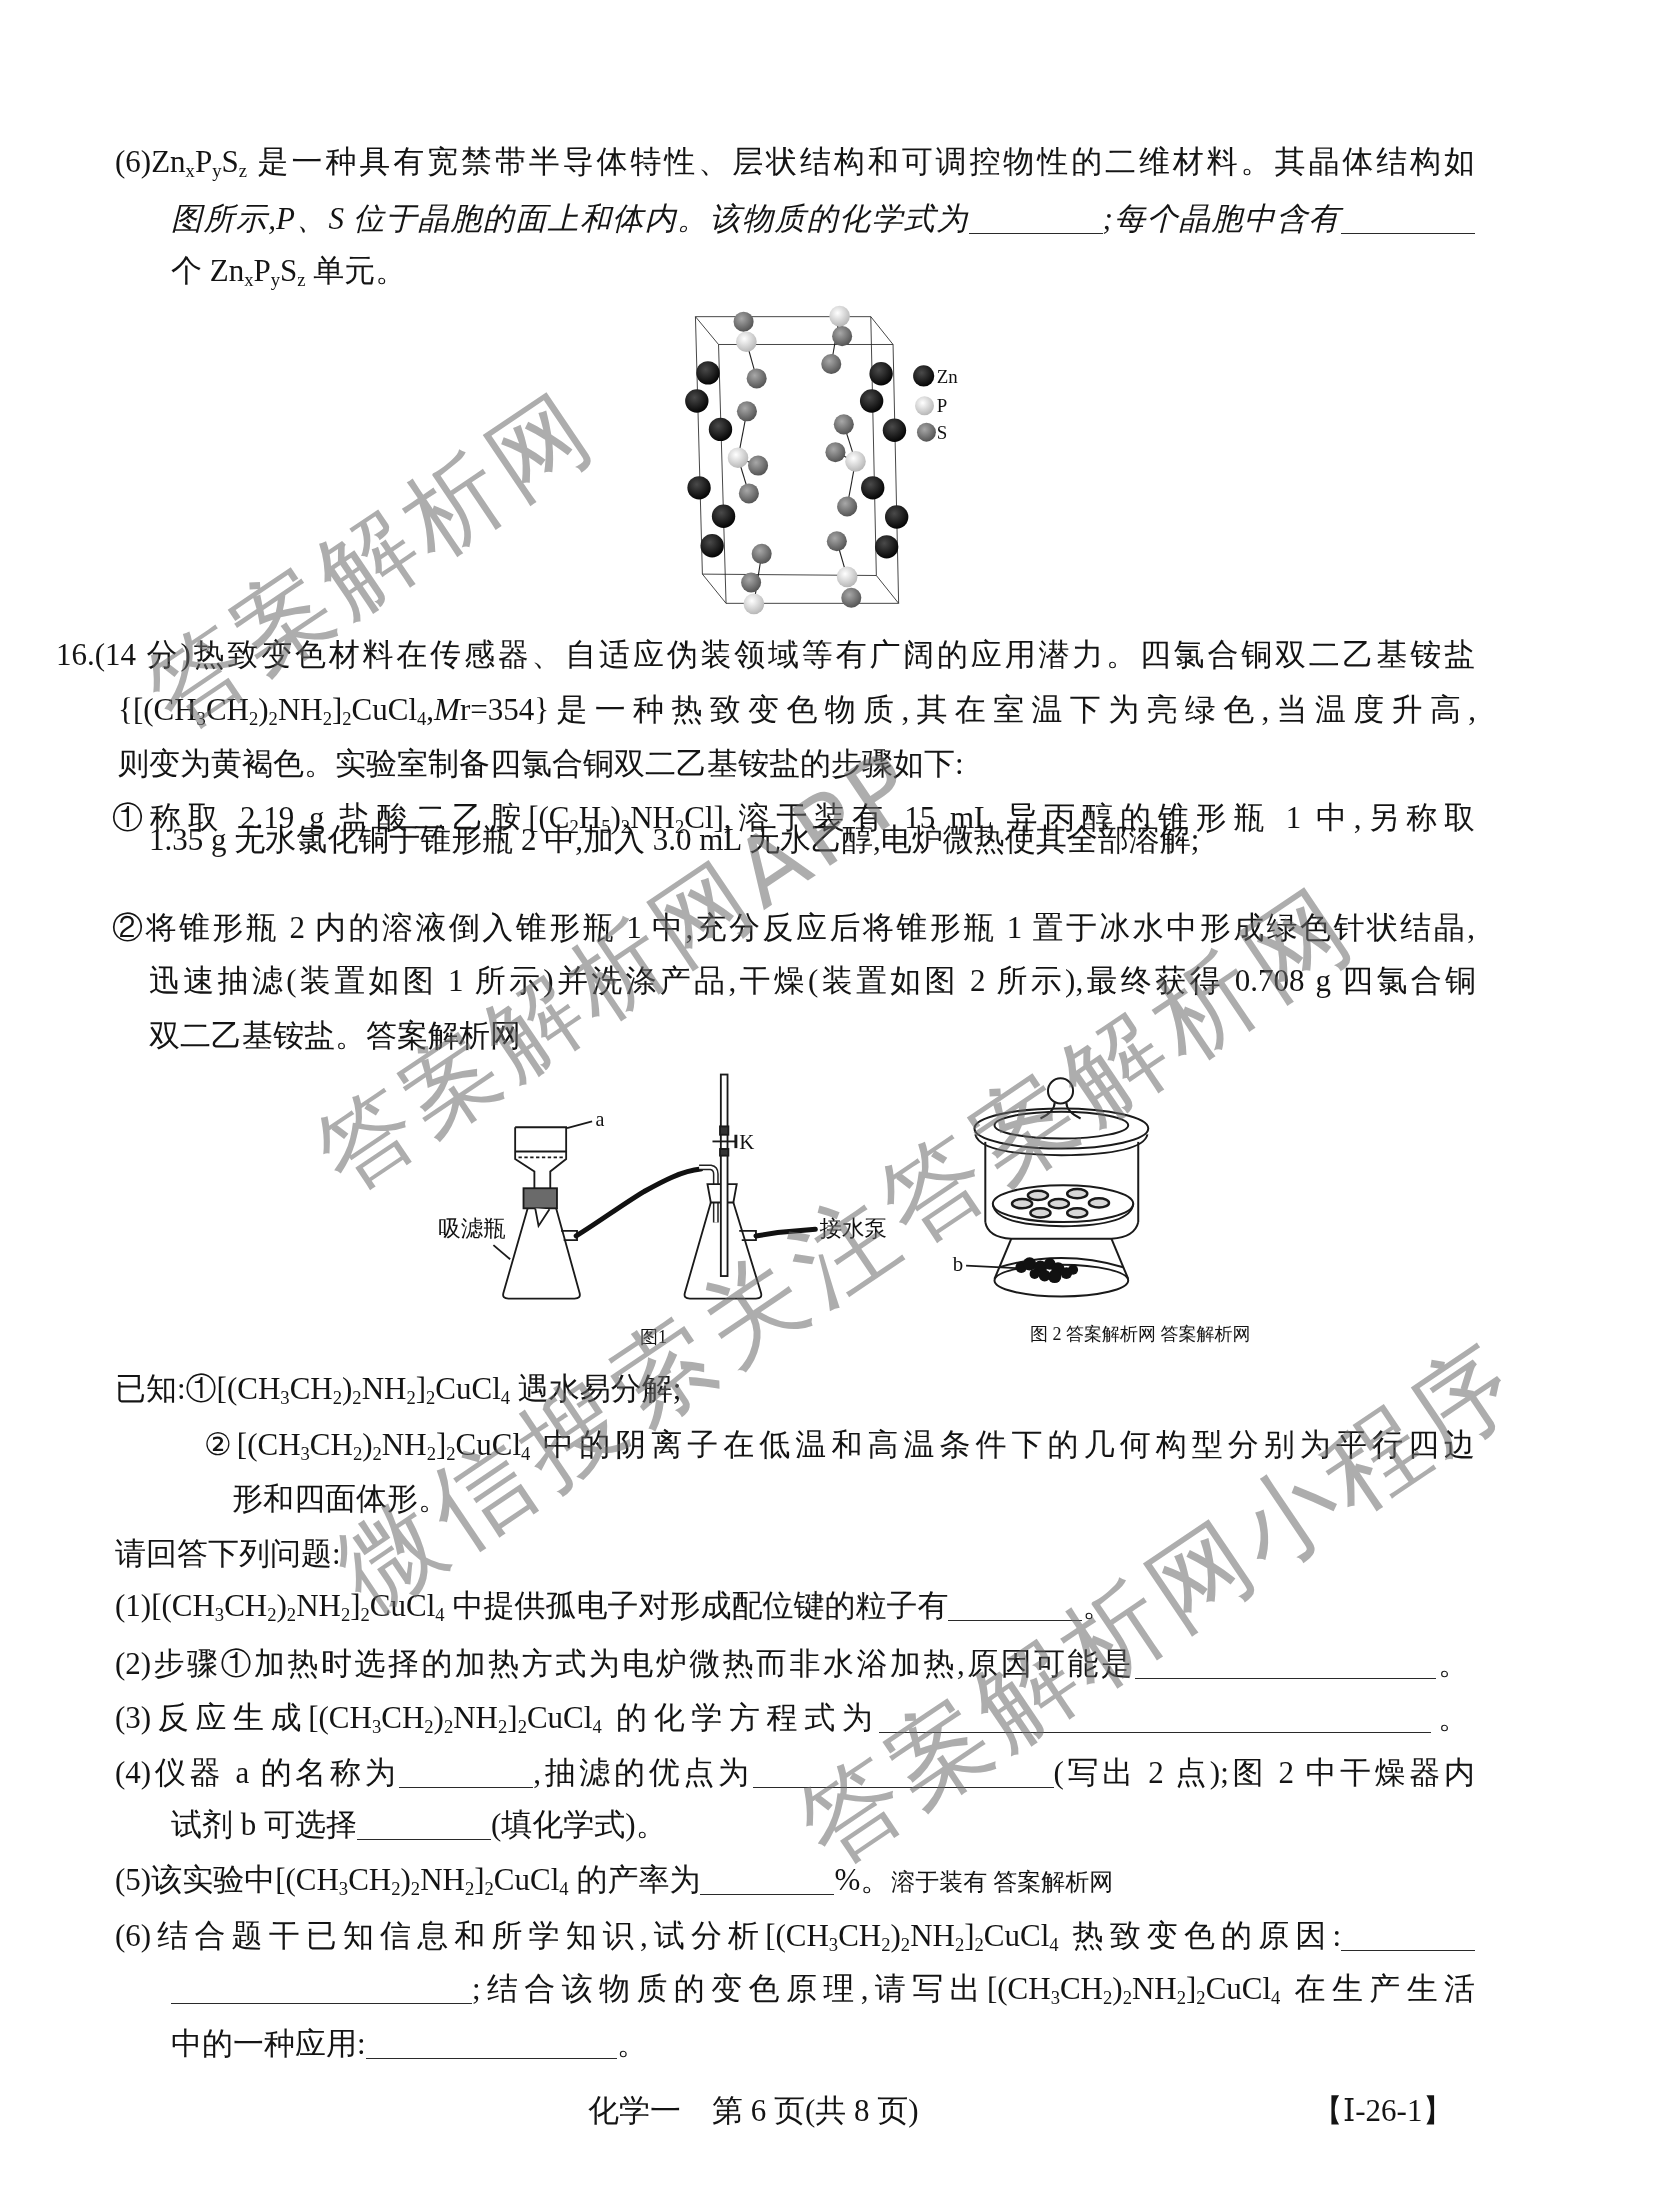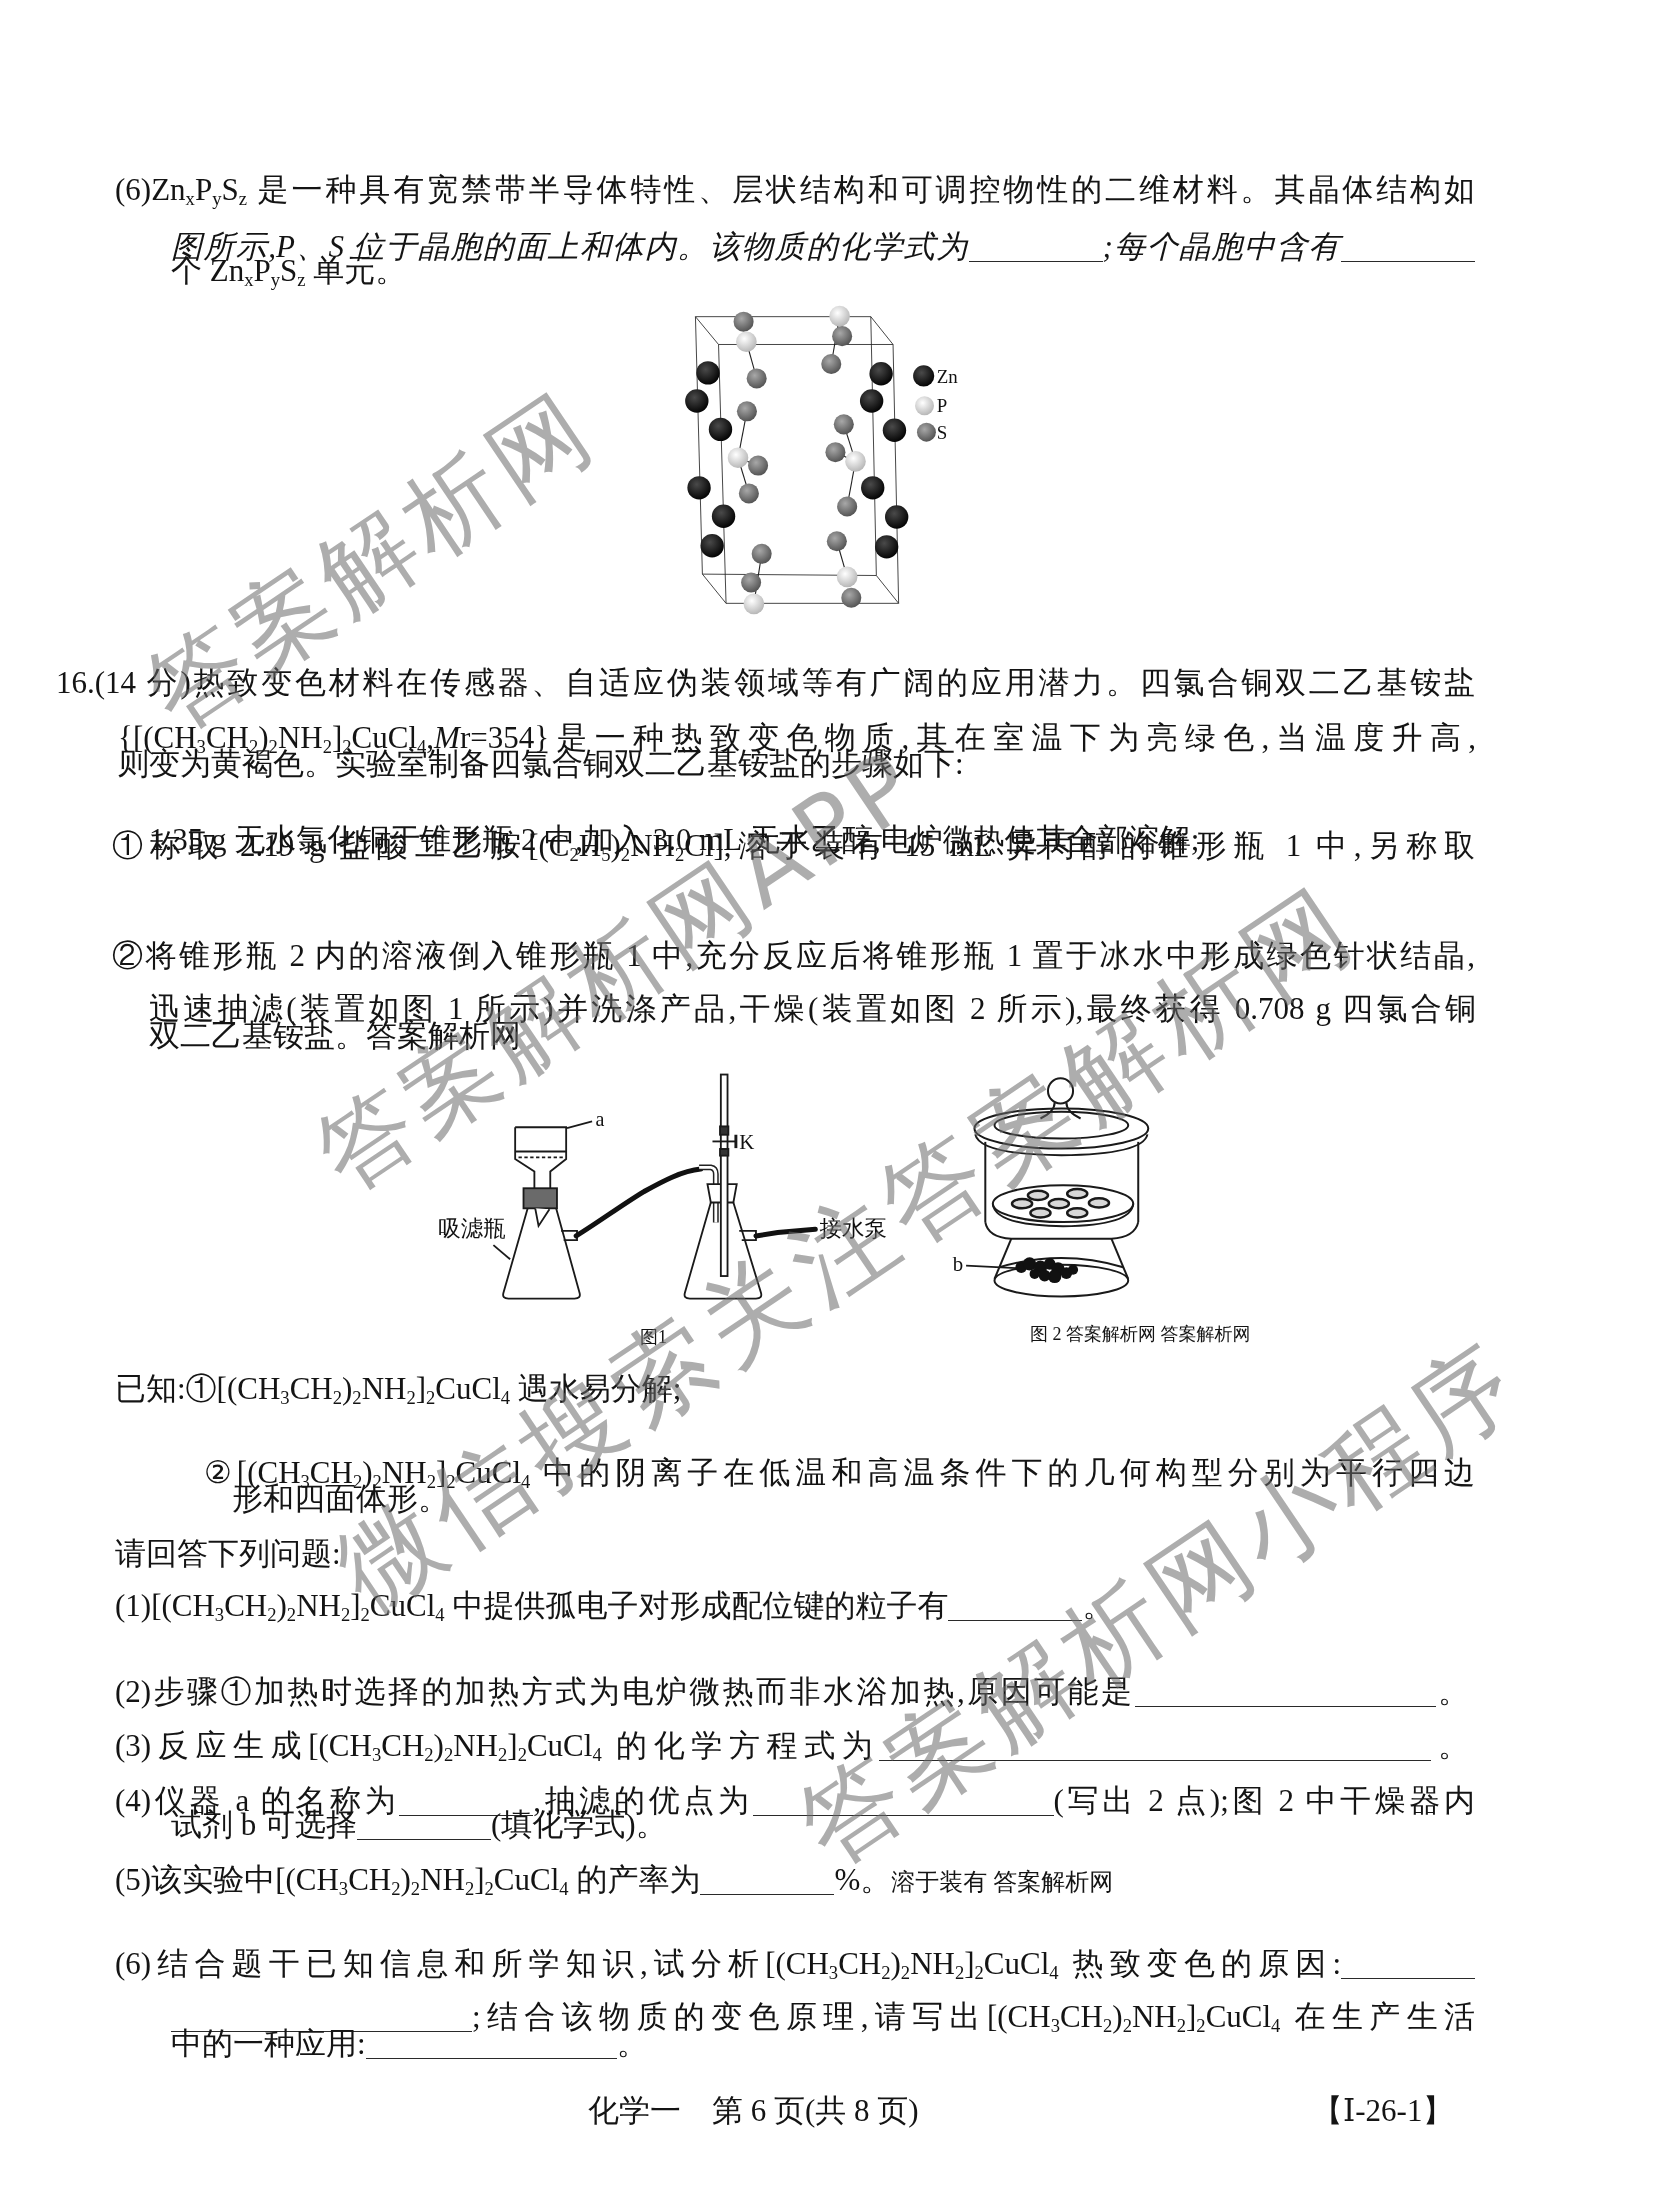--- a/index.html
+++ b/index.html
@@ -1,19 +1,19 @@
 <!DOCTYPE html>
 <html style="font-size:13.4px"><head>
 <meta charset="utf-8">
 <style>
   html, body { margin:0; padding:0; background:#ffffff; }
   body { width:1672px; height:2205px; position:relative; overflow:hidden;
          font-family:"Liberation Serif","DejaVu Serif",serif; color:#141414; }
   .ln { position:absolute; height:47px; line-height:47px; font-size:31px; white-space:normal; overflow:visible; }
-  .just { text-align:justify; text-align-last:justify;margin-top:28px; }
+  .just { text-align:justify; text-align-last:justify; }
   .ln sub { font-size:0.6em; vertical-align:-0.28em; line-height:0; }
   .ln i { font-style:italic; }
   .blank { display:inline-block; height:0.8px; border-bottom:1.7px solid #2a2a2a; vertical-align:-5px; }
   .small { font-size:24px; }
   .caption { position:absolute; font-size:18px; line-height:33px; white-space:nowrap; }
   .footer { position:absolute; font-size:31px; line-height:47px; white-space:nowrap; }
   svg.fig { position:absolute; overflow:visible; }
   .wm { position:absolute; white-space:nowrap; font-family:"DejaVu Sans",sans-serif; color:rgba(105,105,105,0.55);
         transform:translate(-50%,-50%) rotate(-34deg); transform-origin:center; pointer-events:none; }
   .wm0 { left:372px; top:562px; font-size:96px; letter-spacing:6.7px; }

